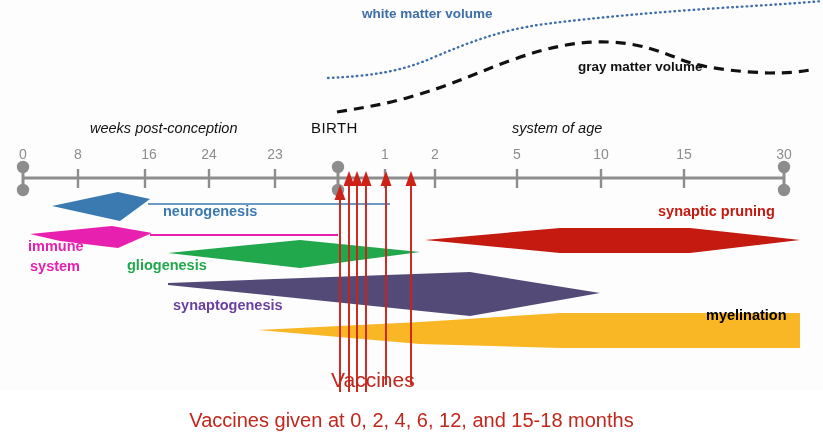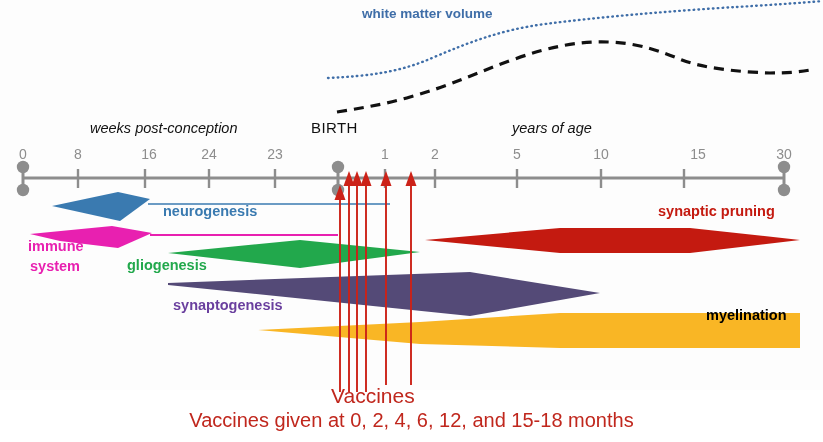--- a/index.html
+++ b/index.html
@@ -22,24 +22,25 @@
 <body>
 
 <div id="stage">
 
   <svg class="layer" viewBox="0 0 823 442">
     <path d="M328,78 C370,76 400,72 432,58 C470,42 500,30 545,24 C600,17 660,12 720,8 C770,5 800,3 823,1" fill="none" stroke="#3f6ea8" stroke-width="2.4" stroke-linecap="round" stroke-dasharray="0.6 4.2"></path>
     <path d="M337,112 C362,108 386,104 410,97 C450,86 478,72 512,60 C548,47 578,41 608,42 C640,43 662,52 682,60 C706,69 742,72 770,73 C788,73 800,72 810,70" fill="none" stroke="#111111" stroke-width="3.2" stroke-linecap="butt" stroke-dasharray="10 7"></path>
   </svg>
 
   <div class="lbl curve-lbl" style="left:362px;top:6px;color:#3f6ea8;">white matter volume</div>
+  <div class="lbl curve-lbl" style="left:578px;top:59px;color:#111;">gray matter volume</div>
 
   <div class="lbl axis-title" style="left:90px;top:120px;">weeks post-conception</div>
   <div class="lbl birth" style="left:311px;top:119px;text-align:right;">BIRTH</div>
-  <div class="lbl axis-title" style="left:512px;top:120px;">years of age</div>
+  <div class="lbl axis-title" style="left:512px;top:120px;">system of age</div>
 
   <svg class="layer" viewBox="0 0 823 442">
     <line x1="23" y1="178" x2="784" y2="178" stroke="#8d8d8d" stroke-width="3.2"></line>
 
     <line x1="23" y1="166" x2="23" y2="190" stroke="#8d8d8d" stroke-width="3"></line>
     <circle cx="23" cy="167" r="6.2" fill="#8d8d8d"></circle>
     <circle cx="23" cy="190" r="6.2" fill="#8d8d8d"></circle>
 
     <line x1="784" y1="166" x2="784" y2="190" stroke="#8d8d8d" stroke-width="3"></line>
     <circle cx="784" cy="167" r="6.2" fill="#8d8d8d"></circle>
@@ -64,21 +65,21 @@
 
   <div class="lbl tick-lbl" style="left:8px;top:146px;width:30px;">0</div>
   <div class="lbl tick-lbl" style="left:63px;top:146px;width:30px;">8</div>
   <div class="lbl tick-lbl" style="left:134px;top:146px;width:30px;">16</div>
   <div class="lbl tick-lbl" style="left:194px;top:146px;width:30px;">24</div>
   <div class="lbl tick-lbl" style="left:260px;top:146px;width:30px;">23</div>
   <div class="lbl tick-lbl" style="left:370px;top:146px;width:30px;">1</div>
   <div class="lbl tick-lbl" style="left:420px;top:146px;width:30px;">2</div>
   <div class="lbl tick-lbl" style="left:502px;top:146px;width:30px;">5</div>
   <div class="lbl tick-lbl" style="left:586px;top:146px;width:30px;">10</div>
-  <div class="lbl tick-lbl" style="left:683px;top:146px;width:30px;">15</div>
+  <div class="lbl tick-lbl" style="left:669px;top:146px;width:30px;">15</div>
   <div class="lbl tick-lbl" style="left:769px;top:146px;width:30px;">30</div>
 
   <svg class="layer" viewBox="0 0 823 442">
 
     <path d="M52,206 L118,192 L150,199 L120,221 Z" fill="#3a7ab0"></path>
     <line x1="148" y1="204" x2="390" y2="204" stroke="#3a7ab0" stroke-width="1.6"></line>
 
     <path d="M30,234 L112,226 L152,233 L118,248 L60,241 Z" fill="#e820b0"></path>
     <line x1="150" y1="235" x2="338" y2="235" stroke="#e820b0" stroke-width="2.2"></line>
 
@@ -122,16 +123,16 @@
         <line x1="386" y1="182" x2="386" y2="385"></line>
         <polygon points="386,171 380.5,186 391.5,186" stroke="none"></polygon>
       </g>
       <g>
         <line x1="411" y1="182" x2="411" y2="385"></line>
         <polygon points="411,171 405.5,186 416.5,186" stroke="none"></polygon>
       </g>
     </g>
   </svg>
 
-  <div class="lbl vax-title" style="left:331px;top:384px;">Vaccines</div>
+  <div class="lbl vax-title" style="left:331px;top:368px;">Vaccines</div>
   <div class="lbl vax-sub" style="left:0px;top:409px;width:823px;text-align:center;">Vaccines given at 0, 2, 4, 6, 12, and 15-18 months</div>
 
 </div>
 
 </body></html>

